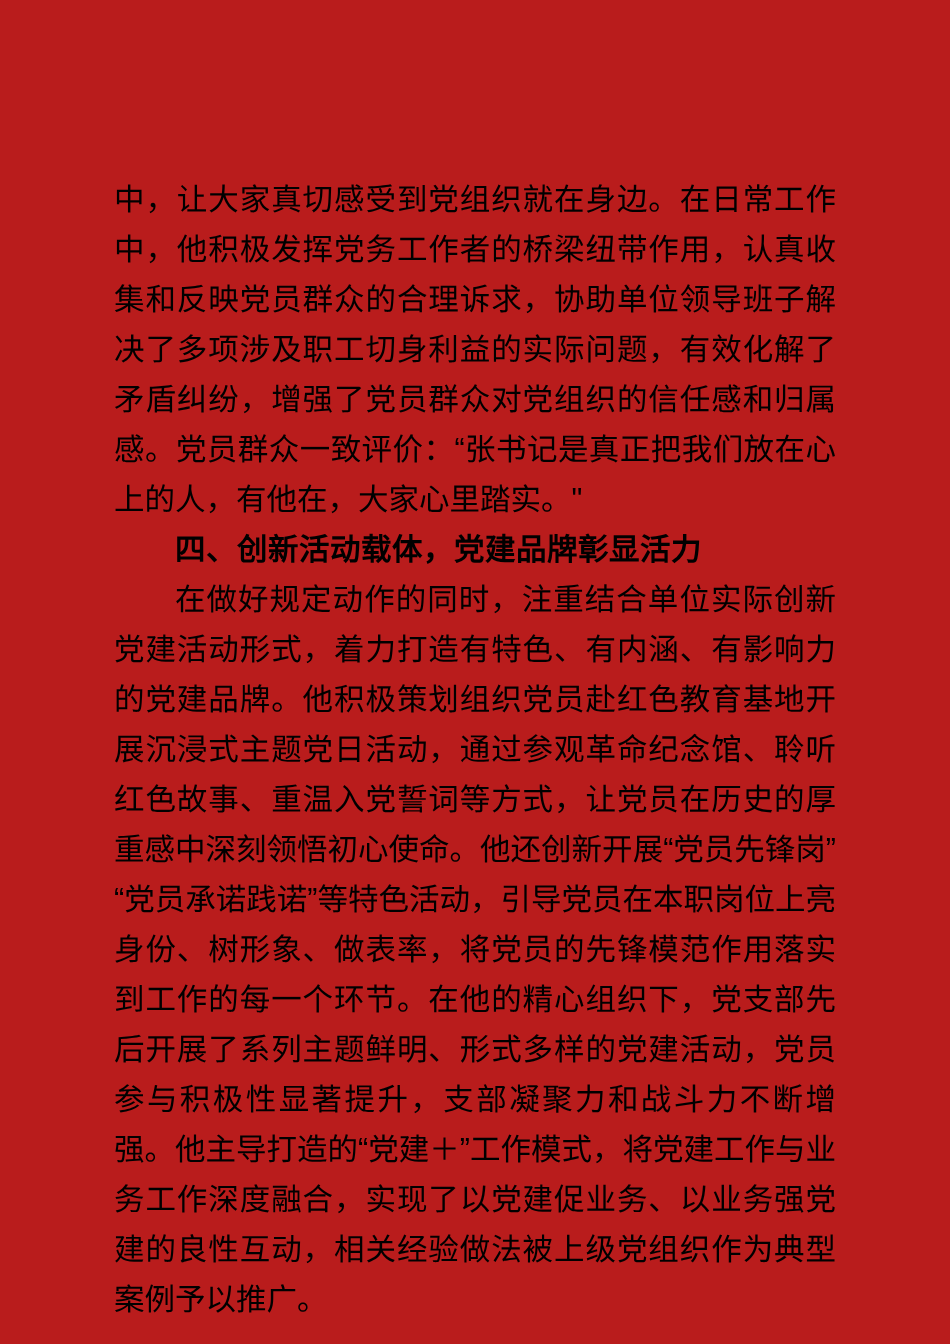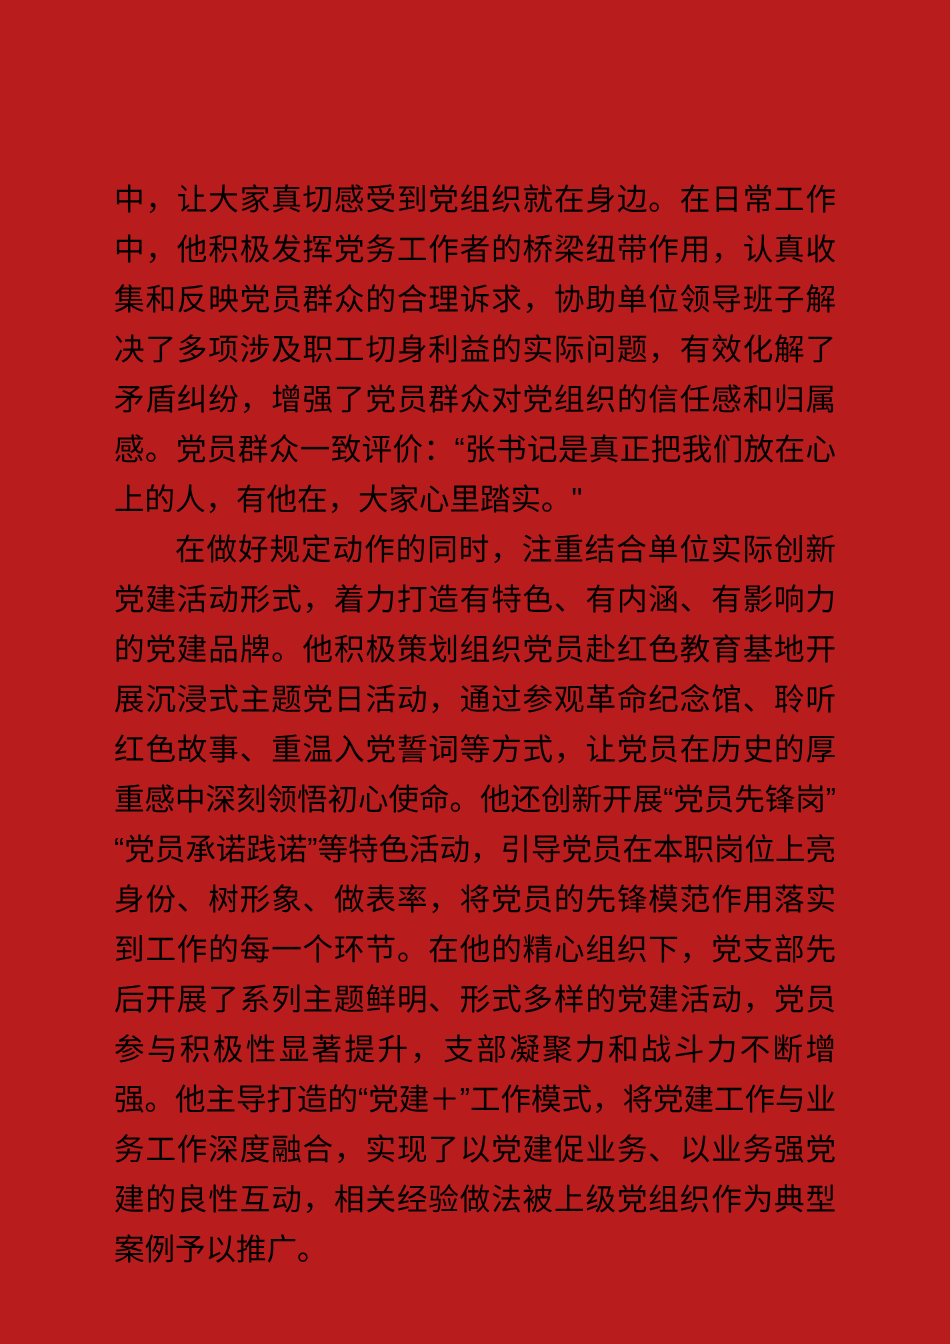--- a/index.html
+++ b/index.html
@@ -53,18 +53,19 @@
 </style>
 </head>
 <body>
 
 <div class="page">
 
   <div class="doc-body">
 
     <p class="para">中，让大家真切感受到党组织就在身边。在日常工作中，他积极发挥党务工作者的桥梁纽带作用，认真收集和反映党员群众的合理诉求，协助单位领导班子解决了多项涉及职工切身利益的实际问题，有效化解了矛盾纠纷，增强了党员群众对党组织的信任感和归属感。党员群众一致评价：“张书记是真正把我们放在心上的人，有他在，大家心里踏实。"</p>
 
+    <p class="heading">四、创新活动载体，党建品牌彰显活力</p>
 
     <p class="para indent">在做好规定动作的同时，注重结合单位实际创新党建活动形式，着力打造有特色、有内涵、有影响力的党建品牌。他积极策划组织党员赴红色教育基地开展沉浸式主题党日活动，通过参观革命纪念馆、聆听红色故事、重温入党誓词等方式，让党员在历史的厚重感中深刻领悟初心使命。他还创新开展“党员先锋岗”“党员承诺践诺”等特色活动，引导党员在本职岗位上亮身份、树形象、做表率，将党员的先锋模范作用落实到工作的每一个环节。在他的精心组织下，党支部先后开展了系列主题鲜明、形式多样的党建活动，党员参与积极性显著提升，支部凝聚力和战斗力不断增强。他主导打造的“党建＋”工作模式，将党建工作与业务工作深度融合，实现了以党建促业务、以业务强党建的良性互动，相关经验做法被上级党组织作为典型案例予以推广。</p>
 
   </div>
 
 </div>
 
 </body></html>

